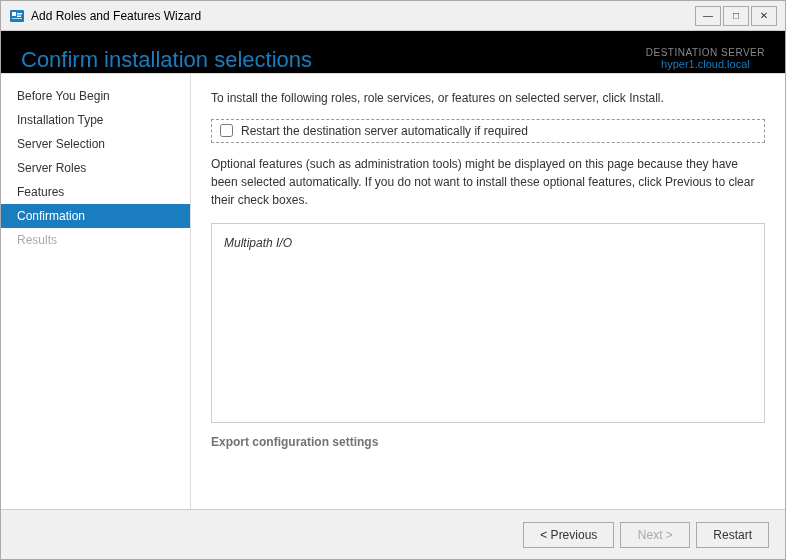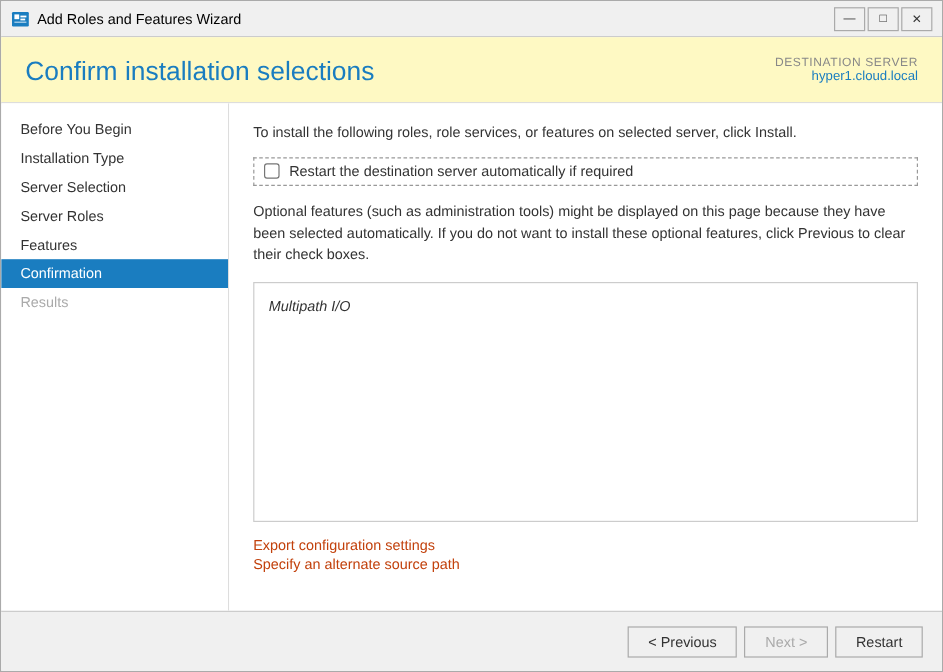--- a/index.html
+++ b/index.html
@@ -54,35 +54,35 @@
       border: 1px solid #aaa;
       cursor: pointer;
       display: flex;
       align-items: center;
       justify-content: center;
       font-size: 10px;
       color: #333;
     }
 
     .header {
-      background: #fef9c3;
-      padding: 16px 20px 12px 20px;
+      background: #000000;
+      padding: 16px 20px 0 20px;
       border-bottom: 1px solid #ddd;
       display: flex;
       align-items: flex-start;
       justify-content: space-between;
       flex-shrink: 0;
     }
     .header-title {
       font-size: 22px;
       color: #1a7dc0;
       font-weight: 300;
     }
     .destination-server {
-      text-align: right;
+      text-align: center;
       font-size: 11px;
       color: #555;
     }
     .destination-server .server-label {
       font-size: 10px;
       color: #888;
       text-transform: uppercase;
       letter-spacing: 0.5px;
     }
     .destination-server .server-name {
@@ -162,24 +162,25 @@
     }
     .features-box-item {
       padding: 2px 0;
     }
     .links-area {
       display: flex;
       flex-direction: column;
       gap: 2px;
     }
     .link-text {
-      color: #c2410c;
+      color: #737373;
       font-size: 12px;
       cursor: pointer;
       text-decoration: none;
+      font-weight: bold;
     }
 
     .footer {
       background: #f0f0f0;
       border-top: 1px solid #ccc;
       padding: 10px 16px;
       display: flex;
       justify-content: flex-end;
       align-items: center;
       gap: 6px;
@@ -254,21 +255,20 @@
       </div>
 
       <p class="optional-text">Optional features (such as administration tools) might be displayed on this page because they have been selected automatically. If you do not want to install these optional features, click Previous to clear their check boxes.</p>
 
       <div class="features-box">
         <div class="features-box-item">Multipath I/O</div>
       </div>
 
       <div class="links-area">
         <a class="link-text" href="#">Export configuration settings</a>
-        <a class="link-text" href="#">Specify an alternate source path</a>
       </div>
     </div>
   </div>
 
   <div class="footer">
     <button class="footer-btn">&lt; Previous</button>
     <button class="footer-btn" disabled="">Next &gt;</button>
     <button class="footer-btn">Restart</button>
   </div>
 </div>

